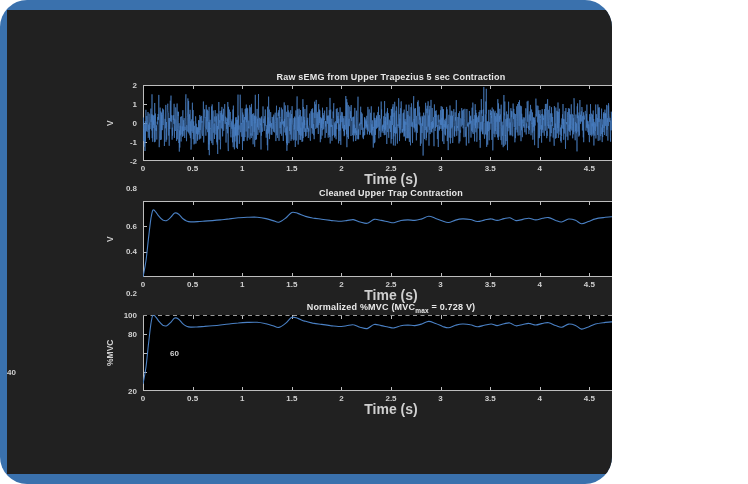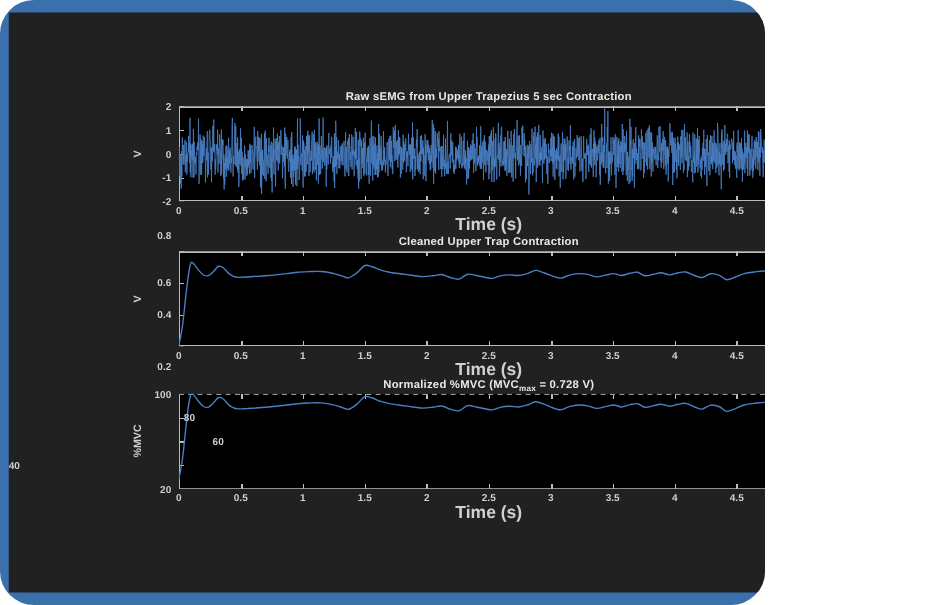--- a/index.html
+++ b/index.html
@@ -97,18 +97,18 @@
         <span class="tick" style="left: 316.4px; top: 384px; width: 36px; text-align: center;">2</span>
         <span class="tick" style="left: 366px; top: 384px; width: 36px; text-align: center;">2.5</span>
         <span class="tick" style="left: 415.6px; top: 384px; width: 36px; text-align: center;">3</span>
         <span class="tick" style="left: 465.2px; top: 384px; width: 36px; text-align: center;">3.5</span>
         <span class="tick" style="left: 514.8px; top: 384px; width: 36px; text-align: center;">4</span>
         <span class="tick" style="left: 564.4px; top: 384px; width: 36px; text-align: center;">4.5</span>
         <span class="tick" style="left: 614px; top: 384px; width: 36px; text-align: center;">5</span>
         <span class="tick" style="left: 0px; top: 376.5px; width: 130px; text-align: right;">20</span>
         <span class="tick" style="left: 0px; top: 357.5px; width: 130px; ">40</span>
         <span class="tick" style="left: 0px; top: 338.5px; width: 130px; text-align: right; padding-left: 42px;">60</span>
-        <span class="tick" style="left: 0px; top: 319.5px; width: 130px; text-align: right; margin-left: 19px;">80</span>
+        <span class="tick" style="left: 0px; top: 319.5px; width: 130px; text-align: right;">80</span>
         <span class="tick" style="left: 0px; top: 300.5px; width: 130px; text-align: right;">100</span>
       </section>
 
   </div>
 </div>
 
 </body></html>

